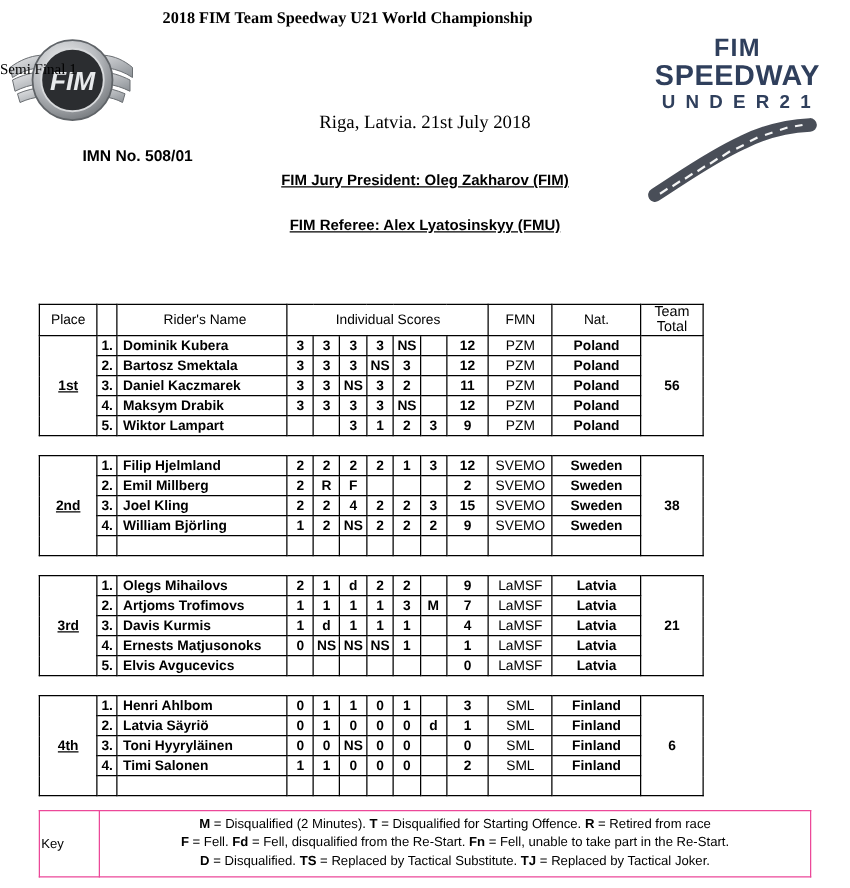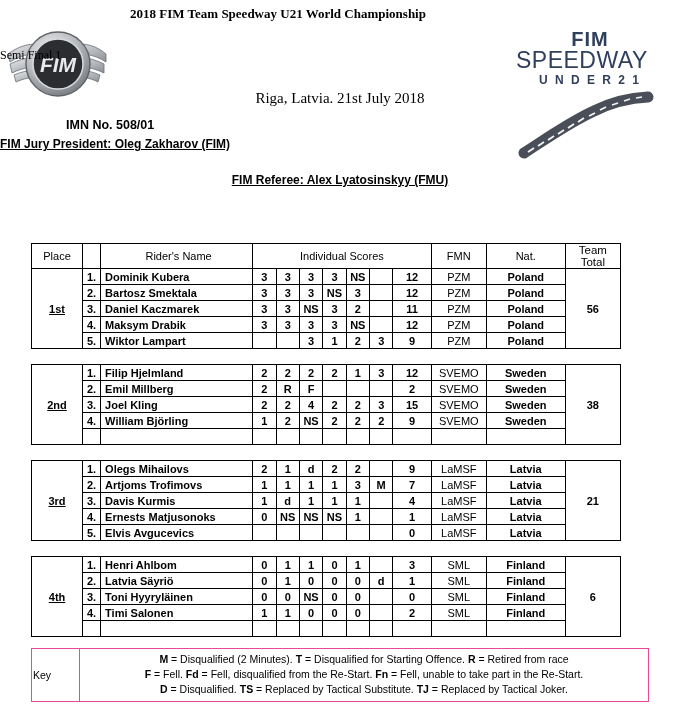--- a/index.html
+++ b/index.html
@@ -28,41 +28,41 @@
     position: absolute; left: 0; top: 90px; width: 680px;
     text-align: center; font-size: 15px;
     font-family: "Liberation Serif", serif;
   }
   .imn {
     position: absolute; left: 26px; top: 118px;
     font-size: 12.5px; font-weight: bold; padding-left: 40px;
   }
   .jury {
     position: absolute; left: 0; top: 137px; width: 680px;
-    text-align: left; font-size: 12px; font-weight: bold;
+    text-align: center; font-size: 12px; font-weight: bold;
     text-decoration: underline;
   }
   .referee {
     position: absolute; left: 0; top: 173px; width: 680px;
     text-align: center; font-size: 12px; font-weight: bold;
     text-decoration: underline;
   }
 
   
   .fim-logo { position: absolute; left: 6px; top: 12px; width: 104px; height: 100px; }
 
   
   .sw-logo { position: absolute; left: 516px; top: 28px; width: 148px; height: 118px; }
   .sw-logo .l1 { font-size: 20px; font-weight: bold; letter-spacing: 1px; color:#2f3f5c; text-align:center; font-family:"Liberation Sans", sans-serif;}
-  .sw-logo .l2 { font-size: 23px; font-weight: normal; letter-spacing: 0.5px; color:#2f3f5c; margin-top:-4px;}
-  .sw-logo .l3 { font-size: 12px; font-weight: bold; letter-spacing: 2px; color:#2f3f5c; text-align:center; margin-top:-1px;}
+  .sw-logo .l2 { font-size: 23px; font-weight: bold; letter-spacing: 0.5px; color:#2f3f5c; text-align:center; margin-top:-4px;}
+  .sw-logo .l3 { font-size: 15px; font-weight: bold; letter-spacing: 2px; color:#2f3f5c; text-align:center; margin-top:-1px;}
 
   
   .tbl-wrap { position: absolute; left: 31px; top: 243px; width: 618px; }
-  table.main { border-collapse: collapse; width: 590px; }
+  table.main { border-collapse: collapse; width: 532px; }
   table.main td, table.main th {
     border: 1px solid #000;
     font-size: 11px;
     padding: 0;
     height: 16px;
     vertical-align: middle;
   }
   .hdr td {
     text-align: center;
     font-size: 11.5px;

